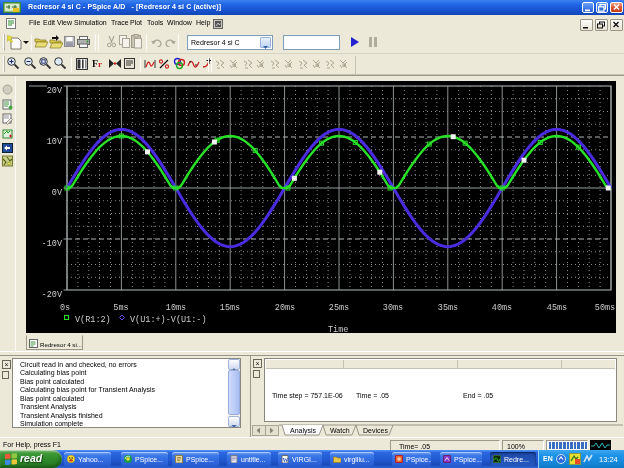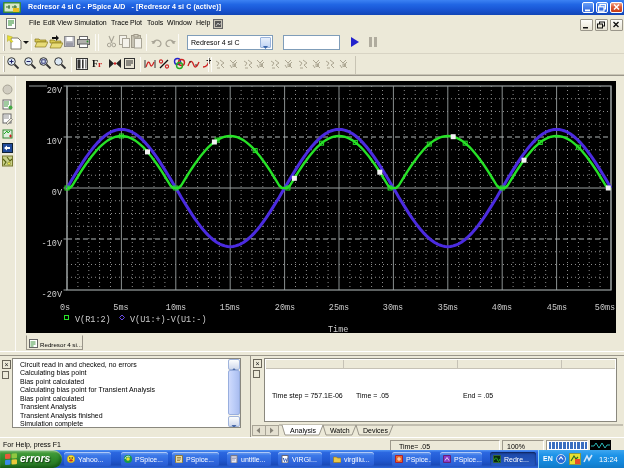--- a/index.html
+++ b/index.html
@@ -477,21 +477,21 @@
     <div class="abs" id="task">
       <div class="abs" style="left:0;top:0;width:62px;height:18px;background:linear-gradient(180deg,#7eba74 0%,#3f9937 20%,#2f8a2b 50%,#257223 100%);border-radius:0 9px 9px 0;box-shadow:inset 0 1px 1px rgba(255,255,255,.5), inset -2px -2px 3px rgba(0,60,0,.4)"></div>
       <svg class="abs" style="left:5px;top:3px" width="13" height="12">
         <g transform="skewY(-4)">
           <rect x="0" y="1" width="5.5" height="5" rx="1" fill="#e85a3a"></rect>
           <rect x="6.5" y="1" width="5.5" height="5" rx="1" fill="#8fc841"></rect>
           <rect x="0" y="7" width="5.5" height="5" rx="1" fill="#3a8ae8"></rect>
           <rect x="6.5" y="7" width="5.5" height="5" rx="1" fill="#e8c83a"></rect>
         </g>
       </svg>
-      <div class="abs" style="left:20px;top:2px;font-size:10.5px;font-weight:bold;font-style:italic;color:#fff;text-shadow:1px 1px 1px rgba(0,0,0,.5)">errors</div>
+      <div class="abs" style="left:20px;top:2px;font-size:10.5px;font-weight:bold;font-style:italic;color:#fff;text-shadow:1px 1px 1px rgba(0,0,0,.5)">read</div>
       <div class="abs tkb" style="left:64px;width:47px">
         <svg class="ic" width="8" height="8">
           <circle cx="4" cy="4" r="3.8" fill="#ffe030" stroke="#b09000" stroke-width="0.5"></circle>
           <circle cx="2.8" cy="3" r="0.8" fill="#222"></circle>
           <circle cx="5.2" cy="3" r="0.8" fill="#222"></circle>
           <ellipse cx="4" cy="5.4" rx="1.8" ry="1.2" fill="#c03020"></ellipse>
         </svg>
         <span class="tx">Yahoo...</span>
       </div>
       <div class="abs tkb" style="left:121px;width:47px">

